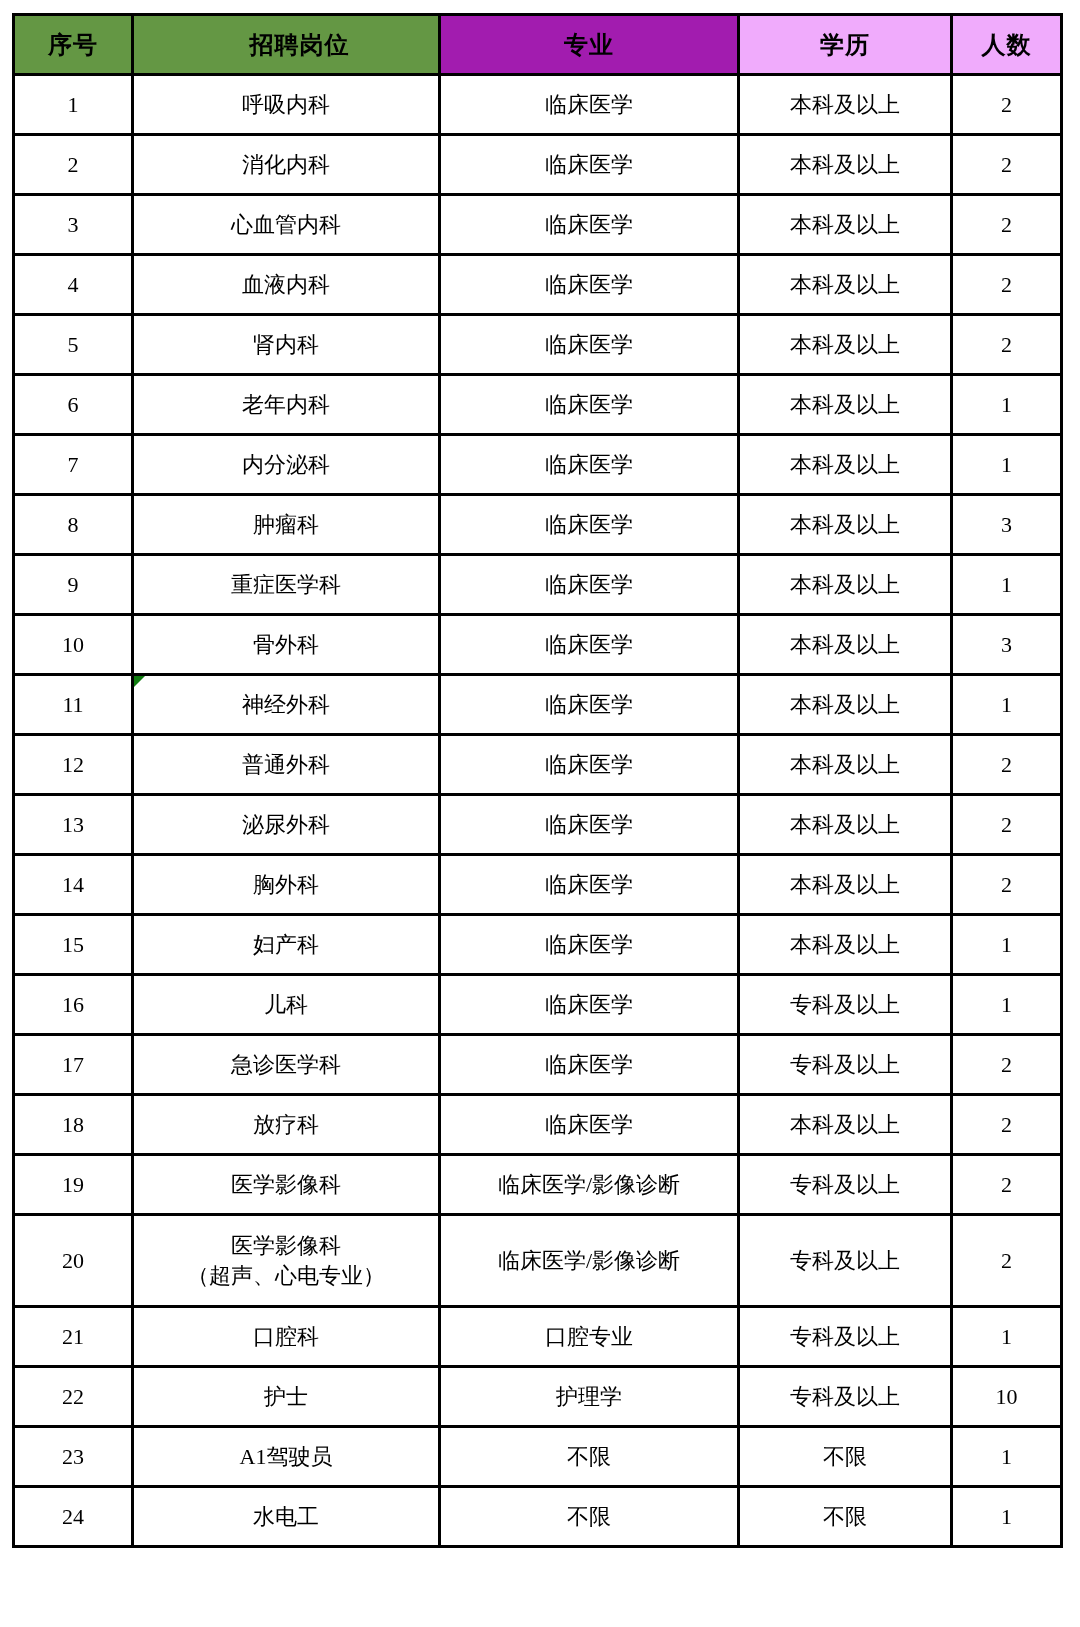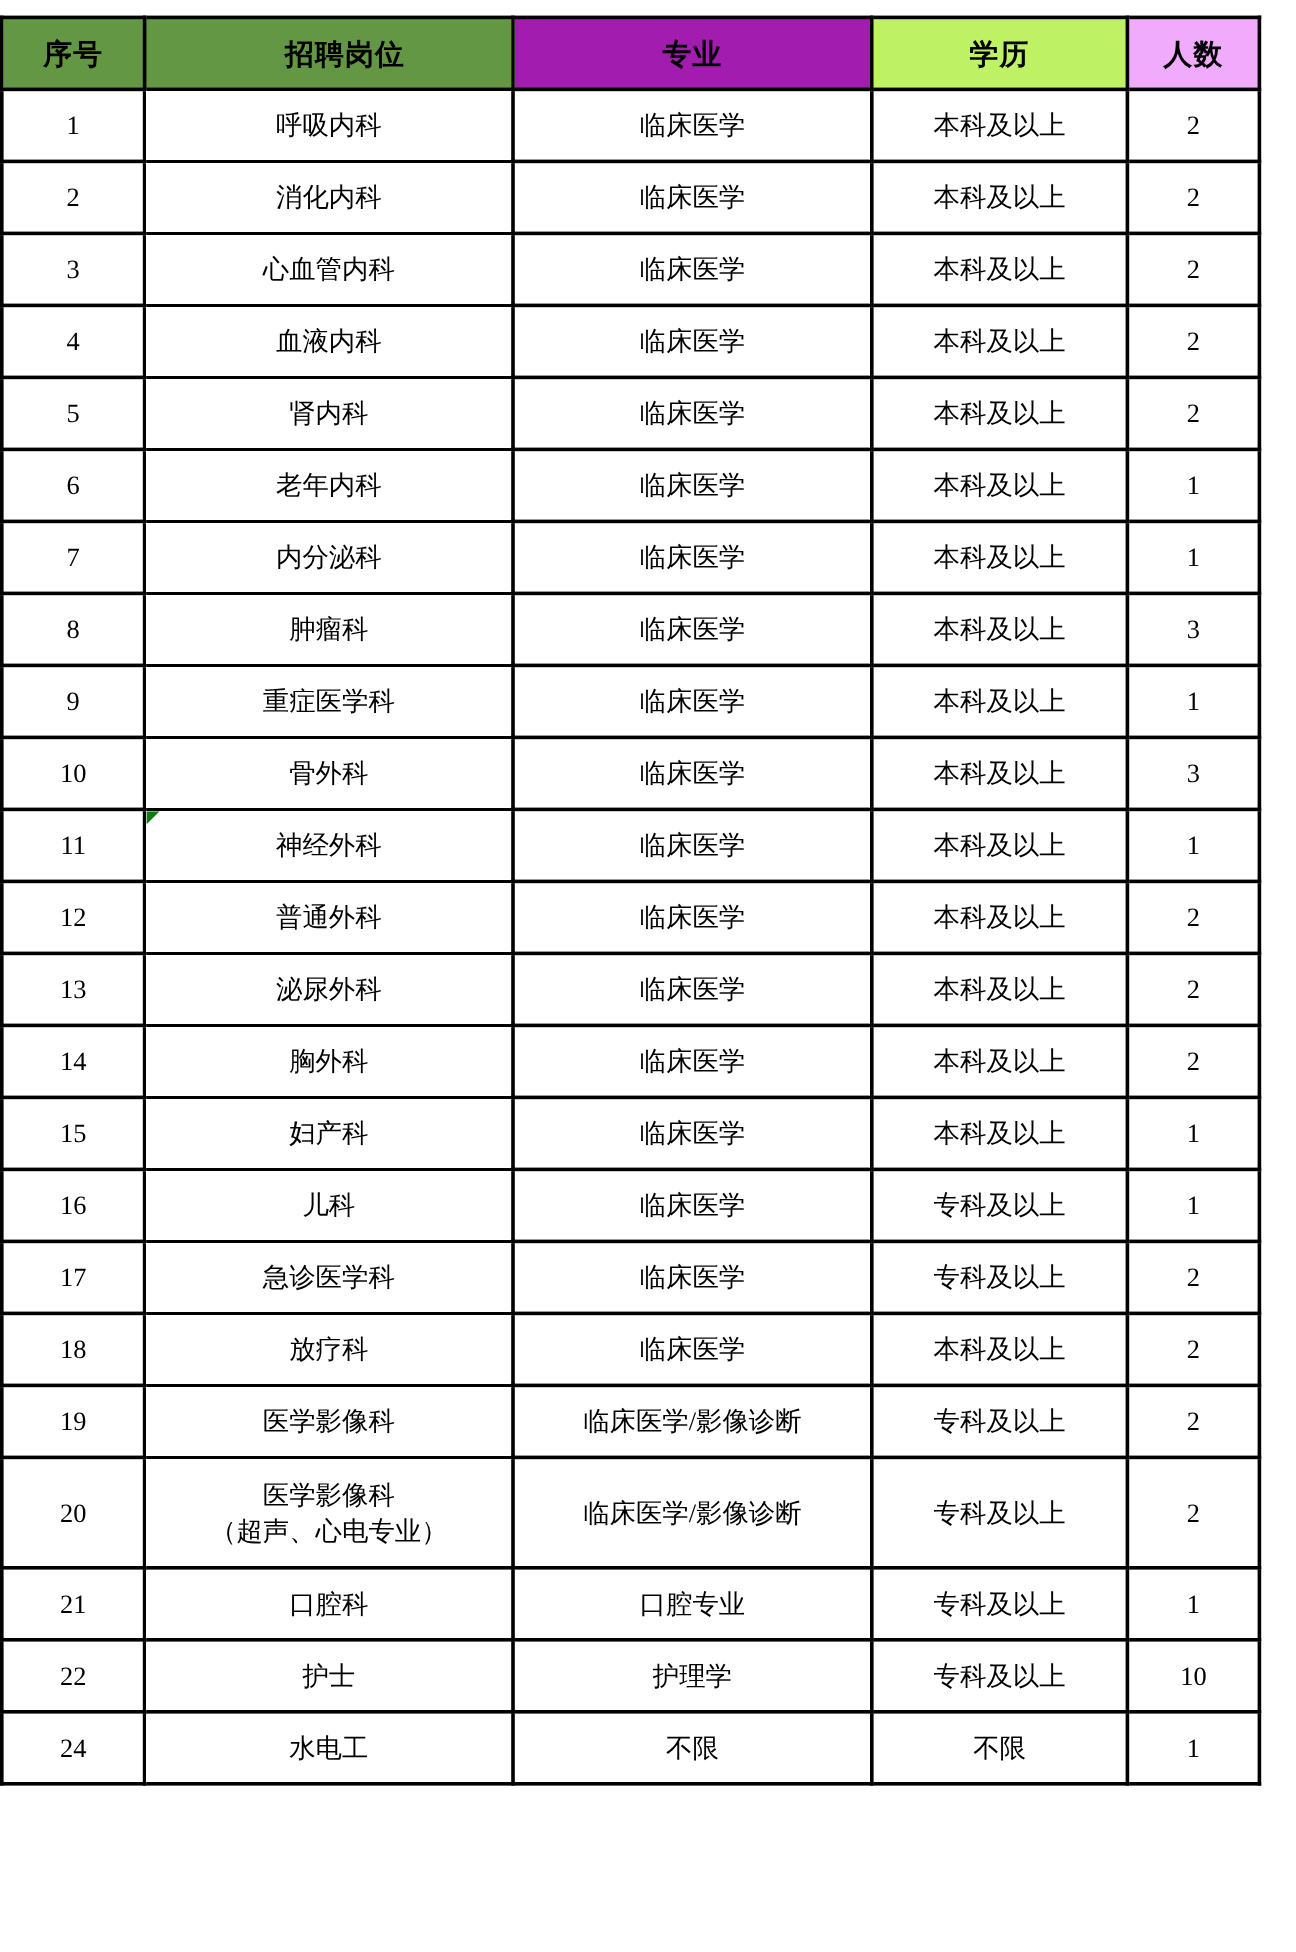--- a/index.html
+++ b/index.html
@@ -13,21 +13,21 @@
   }
   .page {
     position: relative;
     width: 1080px;
     height: 1627px;
     background: #ffffff;
     overflow: hidden;
   }
   table.recruit {
     position: absolute;
-    left: 0;
+    left: 12px;
     top: 13px;
     width: 1048px;
     border-collapse: collapse;
     table-layout: fixed;
   }
   table.recruit th,
   table.recruit td {
     border: 3px solid #000000;
     text-align: center;
     vertical-align: middle;
@@ -72,21 +72,21 @@
       <col style="width:307px">
       <col style="width:299px">
       <col style="width:213px">
       <col style="width:110px">
     </colgroup>
     <thead>
       <tr>
         <th style="background: rgb(100, 151, 68); color: rgb(0, 0, 0);">序号</th>
         <th style="background: rgb(100, 151, 68); color: rgb(0, 0, 0); padding-left: 31px;">招聘岗位</th>
         <th style="background: #a21caf; color: rgb(0, 0, 0);">专业</th>
-        <th style="background: #bef264; color: rgb(0, 0, 0);">学历</th>
+        <th style="background: #f0abfc; color: rgb(0, 0, 0);">学历</th>
         <th style="background: #f0abfc; color: rgb(0, 0, 0);">人数</th>
       </tr>
     </thead>
     <tbody id="tbody">
         <tr>
           <td>1</td>
           <td class="pos-cell">呼吸内科</td>
           <td>临床医学</td>
           <td>本科及以上</td>
           <td>2</td>
@@ -233,20 +233,27 @@
           <td>1</td>
         </tr>
         <tr>
           <td>22</td>
           <td class="pos-cell">护士</td>
           <td>护理学</td>
           <td>专科及以上</td>
           <td>10</td>
         </tr>
         <tr>
+          <td>23</td>
+          <td class="pos-cell">A1驾驶员</td>
+          <td>不限</td>
+          <td>不限</td>
+          <td>1</td>
+        </tr>
+        <tr>
           <td>24</td>
           <td class="pos-cell">水电工</td>
           <td>不限</td>
           <td>不限</td>
           <td>1</td>
         </tr>
       </tbody>
   </table>
 </div>
 

